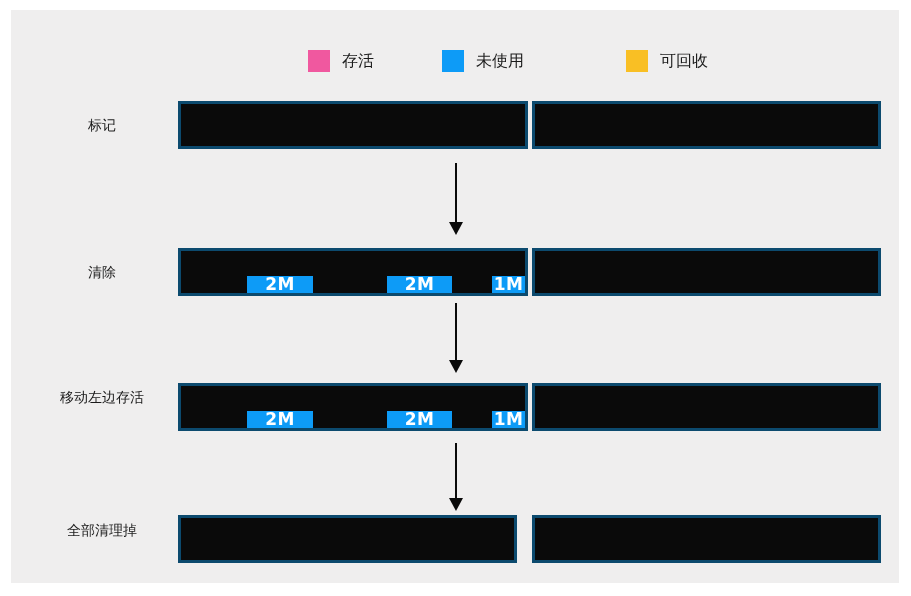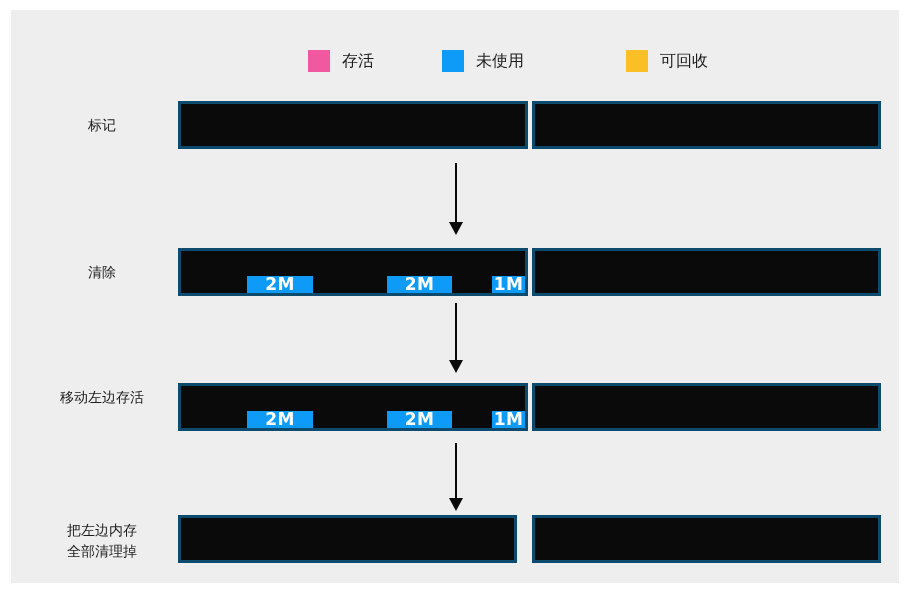--- a/index.html
+++ b/index.html
@@ -206,21 +206,20 @@
         </div>
         <div class="heap" style="left: 532px; top: 383px; height: 48px; width: 349px;">
           <div class="seg" style="background: rgb(240, 88, 159); width: 67px;"></div>
           <div class="seg" style="background: rgb(240, 88, 159); width: 68px;"></div>
           <div class="seg" style="background: rgb(240, 88, 159); width: 35px;"></div>
           <div class="seg" style="background: rgb(13, 155, 247); width: 164px;"></div>
         </div>
       </div>
       <div class="row" style="top: 0px;">
         <div class="row-label" style="top: 520px;">
-          <div>把左边内存</div>
           <div>全部清理掉</div>
         </div>
         <div class="heap" style="left: 178px; top: 515px; height: 48px; width: 339px;">
           <div class="seg" style="background: rgb(13, 155, 247); width: 333px;"></div>
         </div>
         <div class="heap" style="left: 532px; top: 515px; height: 48px; width: 349px;">
           <div class="seg" style="background: rgb(240, 88, 159); width: 67px;"></div>
           <div class="seg" style="background: rgb(240, 88, 159); width: 68px;"></div>
           <div class="seg" style="background: rgb(240, 88, 159); width: 35px;"></div>
           <div class="seg" style="background: rgb(13, 155, 247); width: 164px;"></div>

